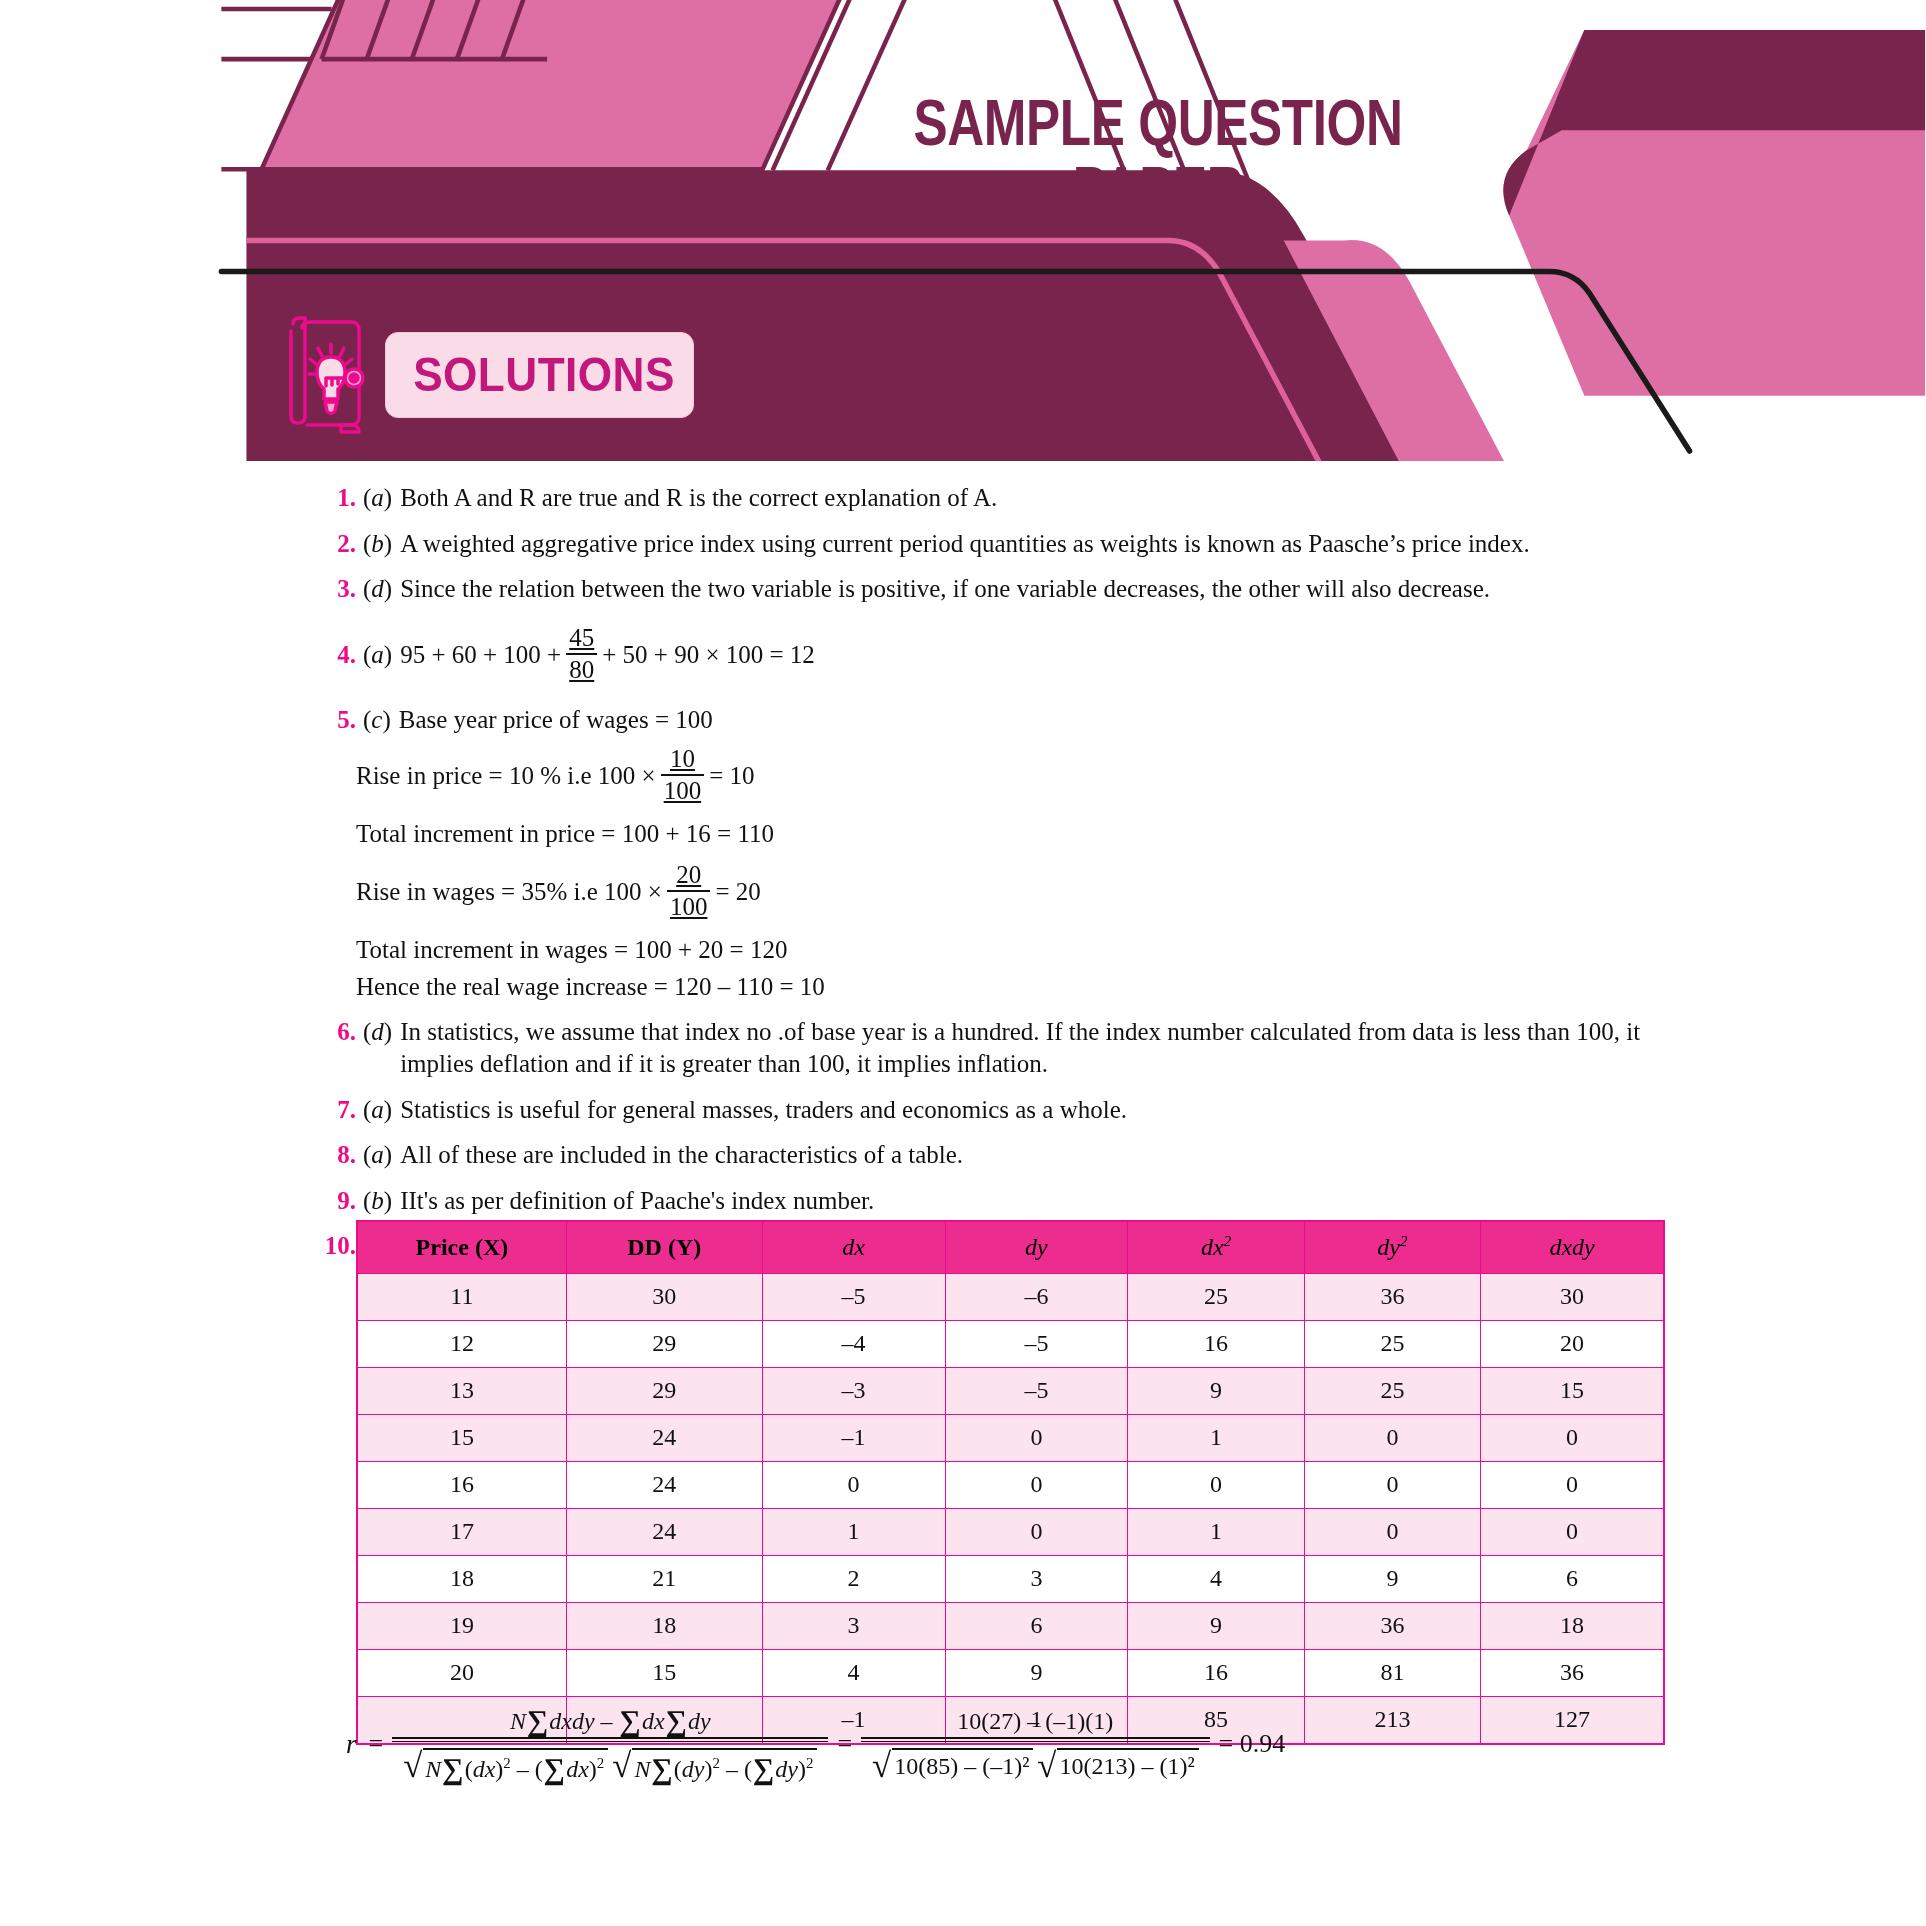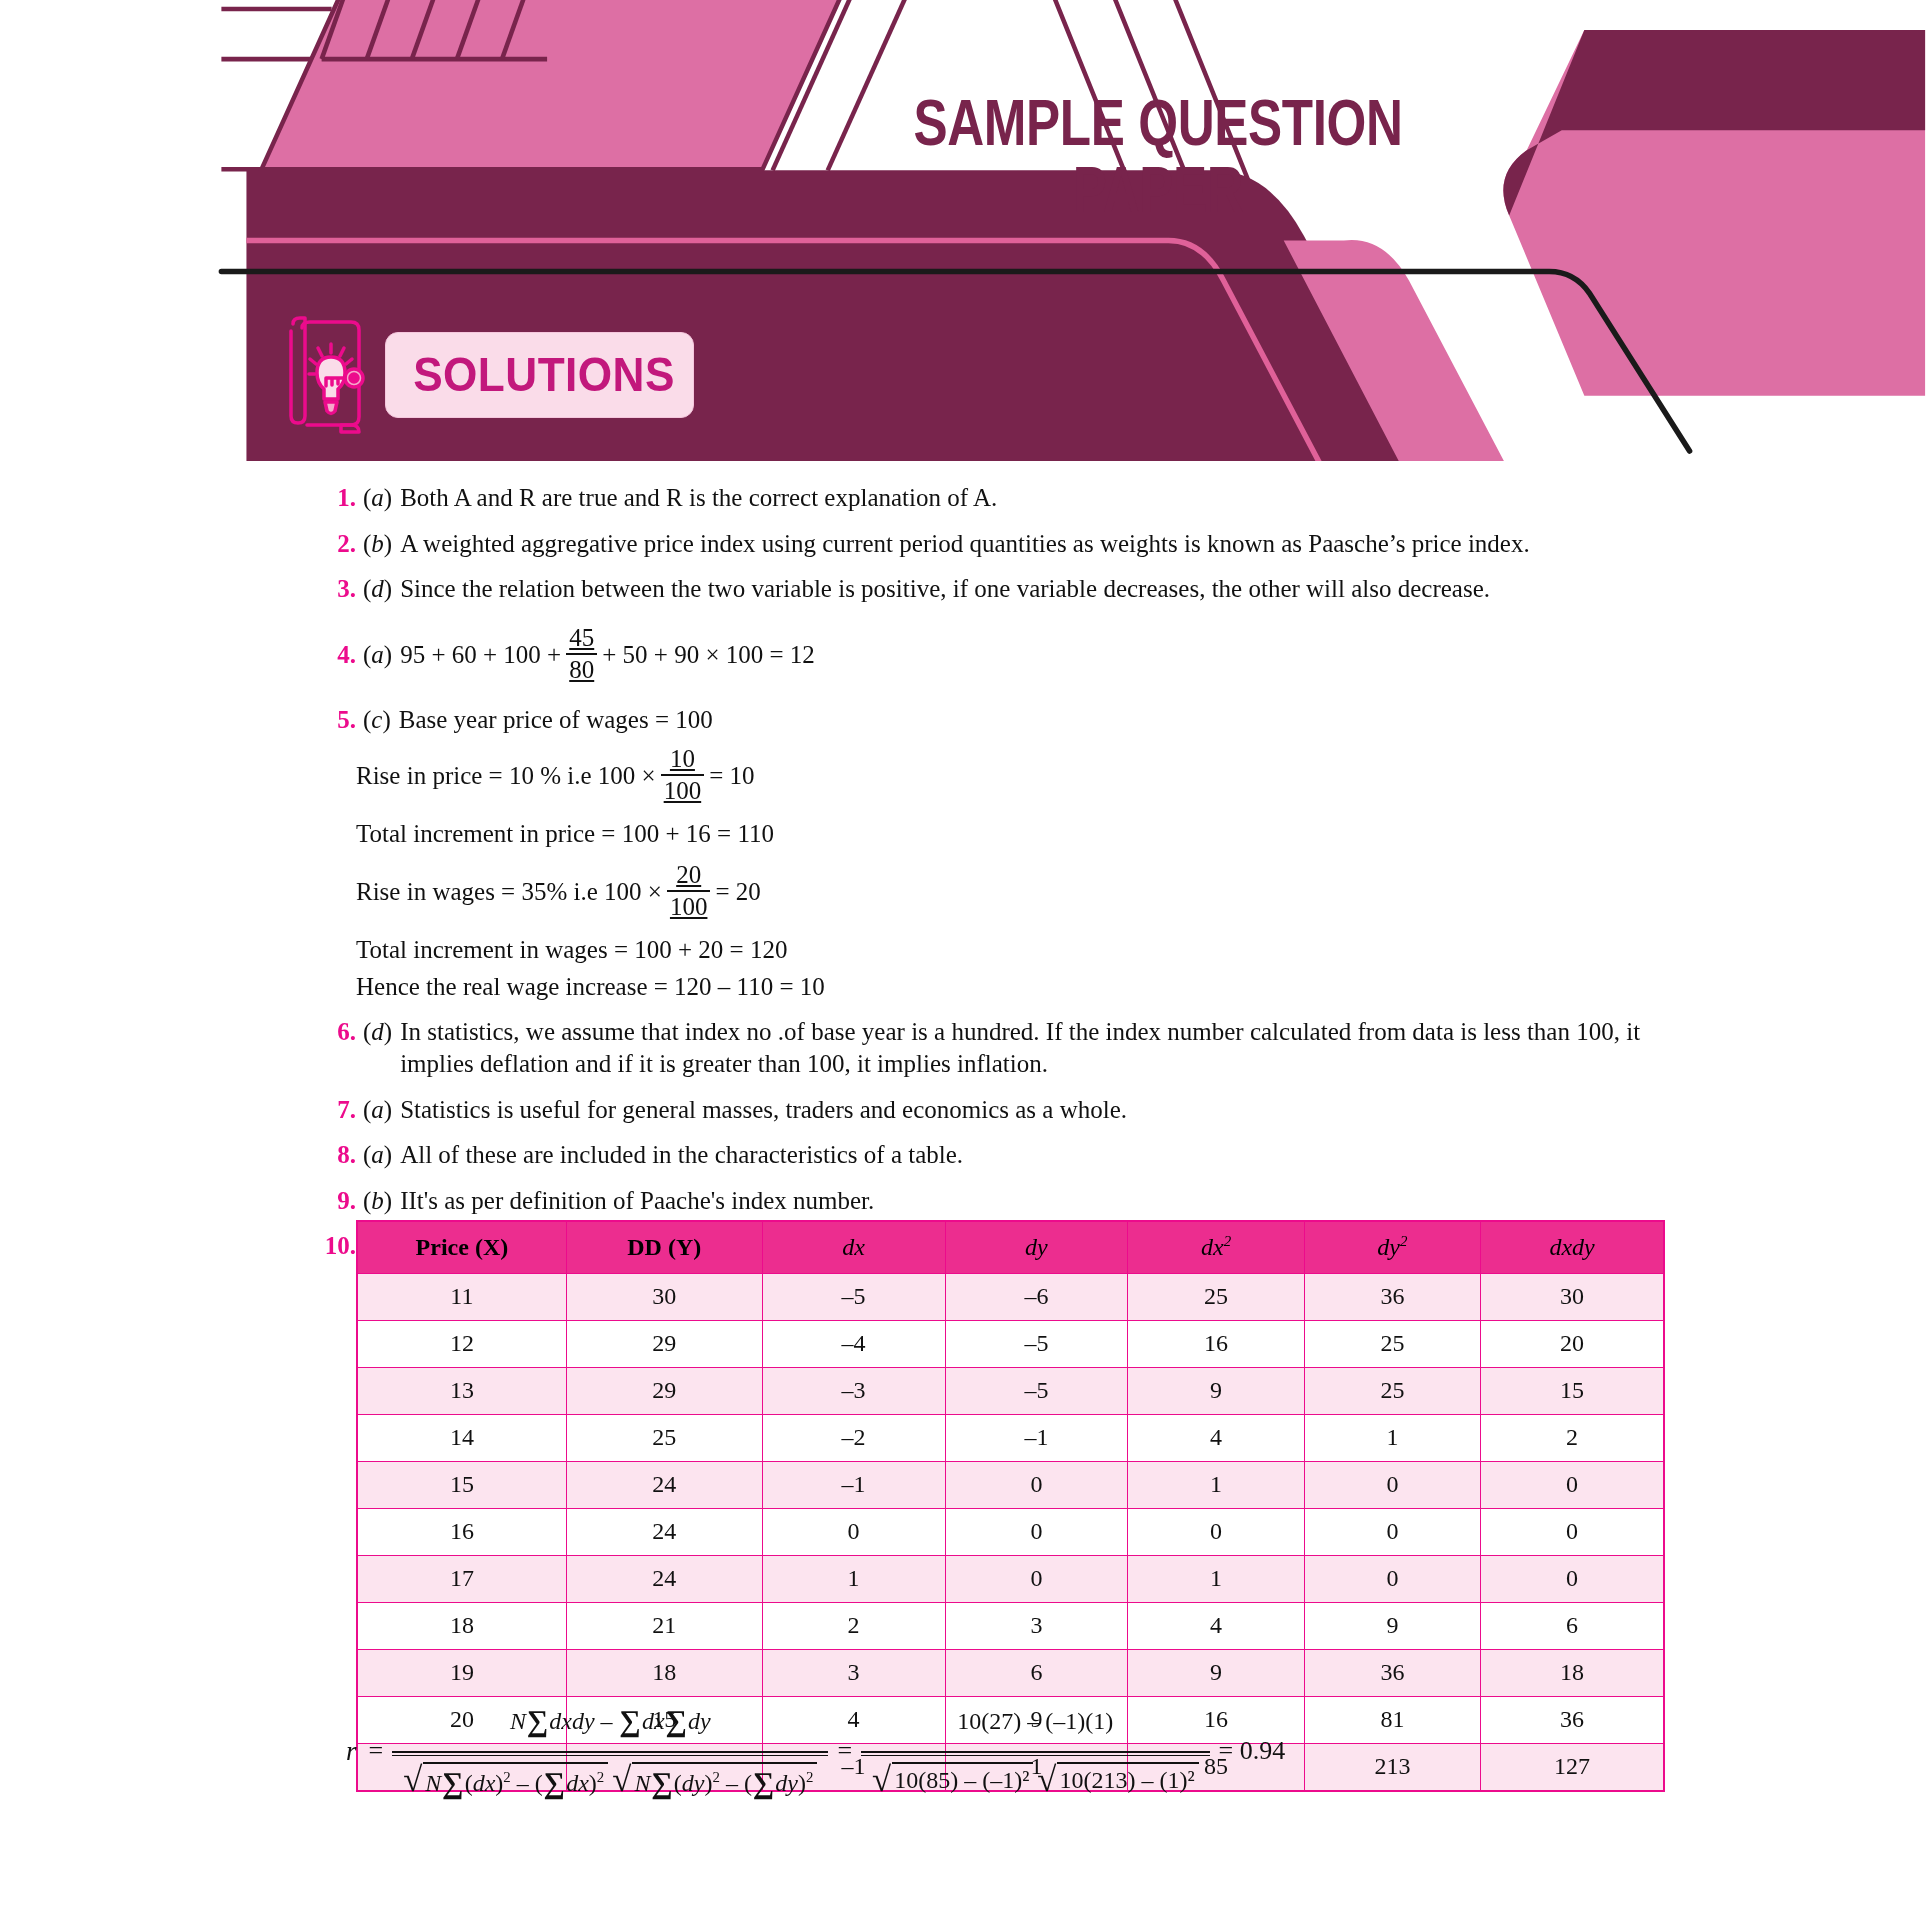--- a/index.html
+++ b/index.html
@@ -158,21 +158,21 @@
   }
   .eq{padding:0 9px;font-size:26px;}
   .r-lab{font-style:italic;font-size:27px;padding-right:3px;}
   .bigfrac{
     display:inline-flex;
     flex-direction:column;
     align-items:center;
     justify-content:center;
     text-align:center;
   }
-  .bigfrac > .fnum{padding:0 9px 16px 9px;white-space:nowrap;}
+  .bigfrac > .fnum{padding:0 9px 2px 9px;white-space:nowrap;}
   .bigfrac > .fbar{
     border-top:2.5px solid #111;
     border-bottom:1px solid #111;
     height:2px;width:100%;
   }
   .bigfrac > .fden{padding:6px 9px 0 9px;white-space:nowrap;display:flex;align-items:center;}
   .sig{font-size:1.25em;font-weight:bold;line-height:0.9;padding:0 1px;position:relative;top:1.5px;}
   .it{font-style:italic;}
   
   .rad{display:inline-flex;align-items:stretch;margin:0 2px;}
@@ -400,29 +400,20 @@
         </tr>
         <tr class="alt">
           <td>13</td>
           <td>29</td>
           <td>–3</td>
           <td>–5</td>
           <td>9</td>
           <td>25</td>
           <td>15</td>
         </tr>
-        <tr class="plain">
-          <td>14</td>
-          <td>25</td>
-          <td>–2</td>
-          <td>–1</td>
-          <td>4</td>
-          <td>1</td>
-          <td>2</td>
-        </tr>
         <tr class="alt">
           <td>15</td>
           <td>24</td>
           <td>–1</td>
           <td>0</td>
           <td>1</td>
           <td>0</td>
           <td>0</td>
         </tr>
         <tr class="plain">

